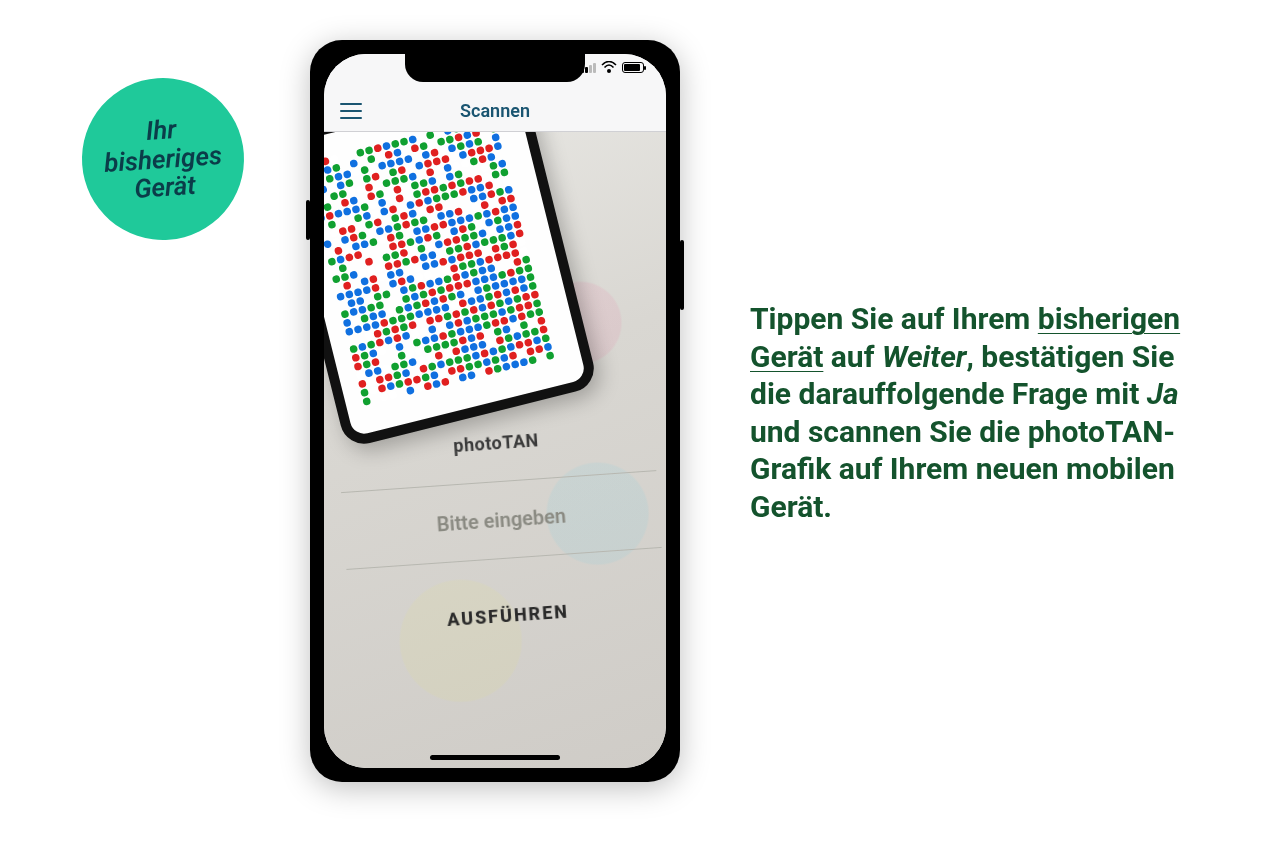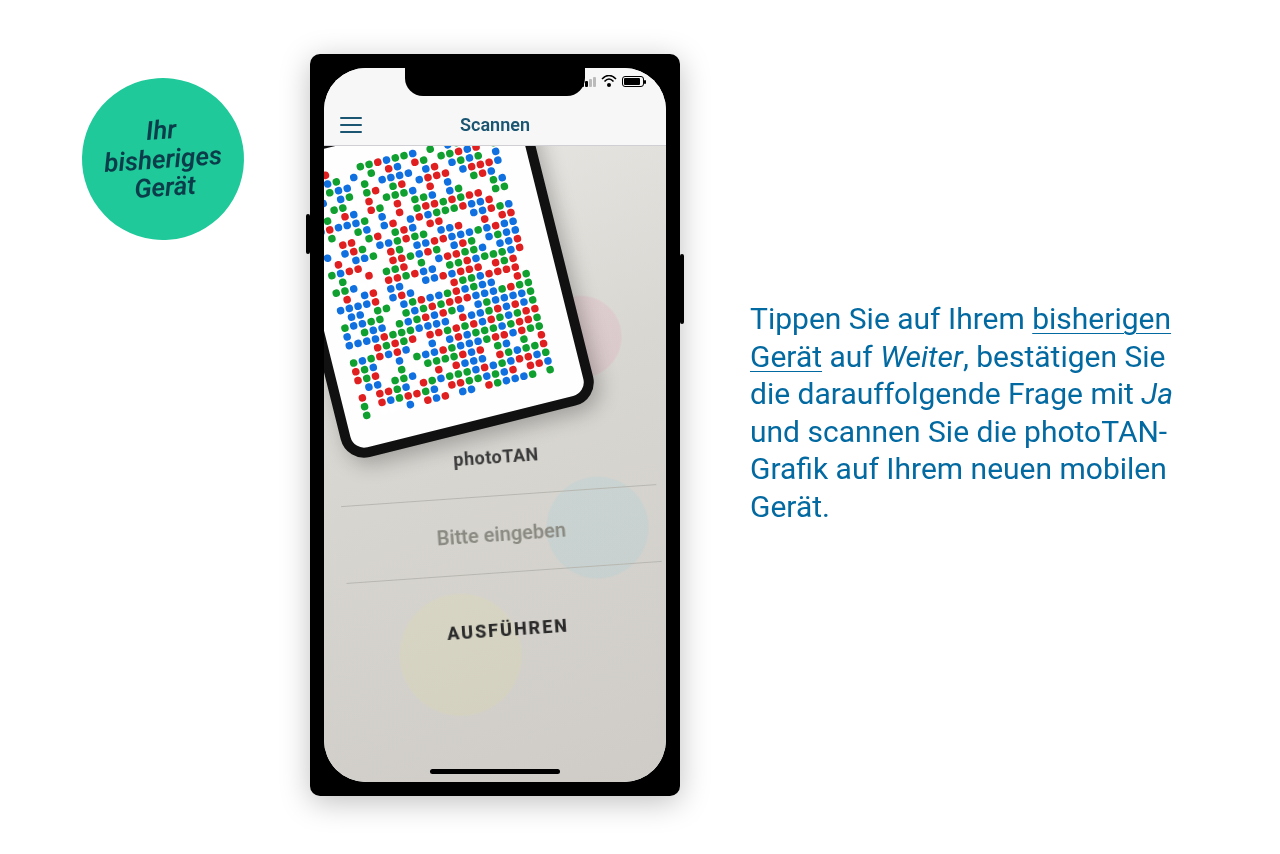--- a/index.html
+++ b/index.html
@@ -48,35 +48,35 @@
   }
   .text-col h2 {
     font-size: 34px;
     font-weight: 700;
     margin-bottom: 48px;
     color: #0d4d66;
   }
   .text-col p {
     font-size: 30px;
     line-height: 1.25;
-    font-weight: 400;
-    color: #0369a1;
+    font-weight: 700;
+    color: #14532d;
   }
   .under { text-decoration: underline; text-decoration-thickness: 1px; text-underline-offset: 4px;}
   .ital { font-style: italic; }
 
   
   .phone {
     position: absolute;
     left: 310px;
-    top: 54px;
+    top: 40px;
     width: 370px;
     height: 742px;
     background: #000;
-    border-radius: 10px;
+    border-radius: 32px;
     padding: 14px;
     box-shadow: 0 6px 30px rgba(0,0,0,.25);
   }
   .phone::before, .phone::after {
     content:"";
     position:absolute;
     background:#000;
     border-radius:3px;
   }
   .phone::before { 

